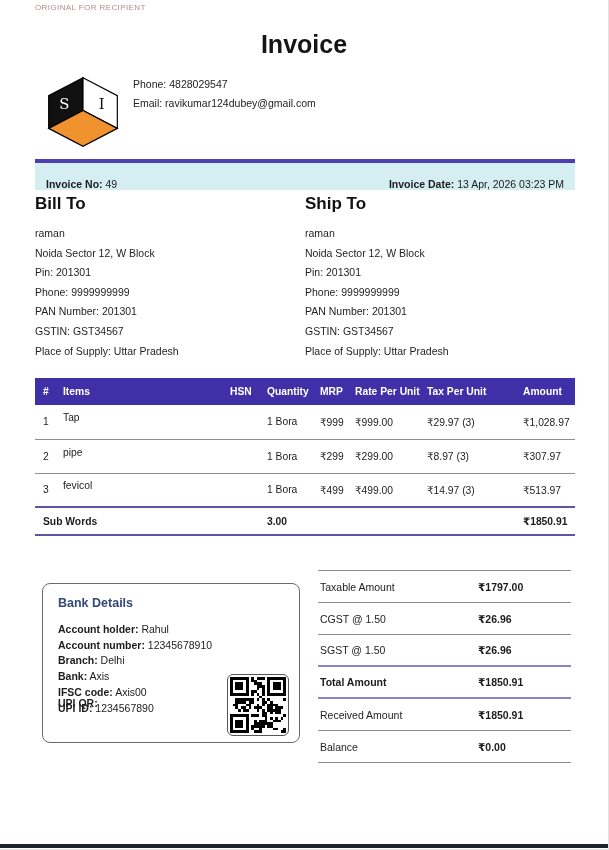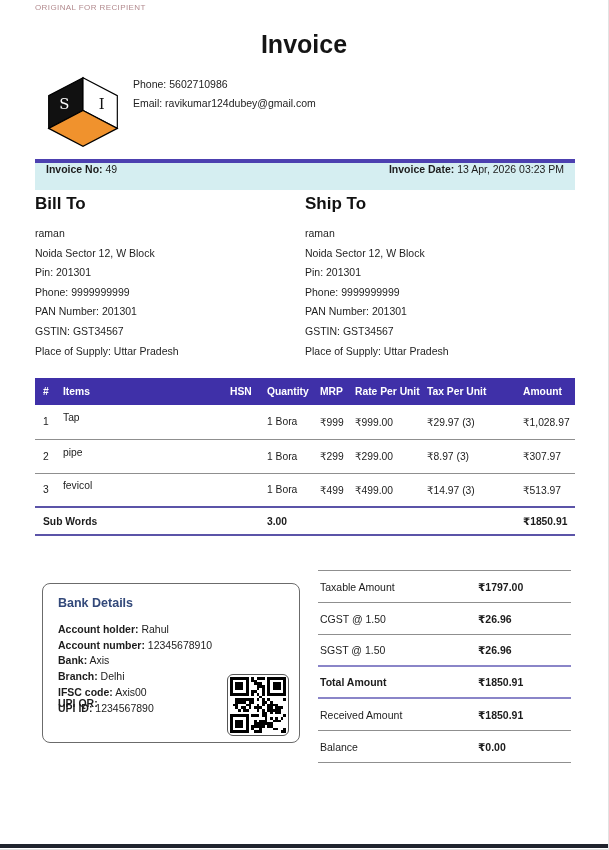--- a/index.html
+++ b/index.html
@@ -13,21 +13,21 @@
   .title { position:absolute; left:0; top:30px; width:100%; text-align:center;
            font-size:25px; font-weight:700; color:#151515; }
 
   .logo { position:absolute; left:44px; top:76px; }
   .biz { position:absolute; left:133px; top:78px; }
   .biz-name { font-size:17px; font-weight:bold; color:var(--brand_name,#4732BE); margin-bottom:9px; }
   .biz-line { font-size:10.5px; color:#222; margin-bottom:7px; }
 
   .meta-bar { position:absolute; left:35px; top:159px; width:540px; height:31px;
               background:var(--meta_bar_bg,#D5EEF1); border-top:4px solid var(--meta_bar_border,#4C40B0);
-              display:flex; justify-content:space-between; align-items:flex-start; padding:0 11px;
+              display:flex; justify-content:space-between; align-items:flex-end; padding:0 11px;
               font-size:10.5px; }
   .meta-bar b { font-weight:bold; }
 
   .party { position:absolute; top:194px; width:262px; }
   .party.bill { left:35px; } .party.ship { left:305px; }
   .party-heading { font-size:17px; font-weight:bold; color:#111; margin-bottom:13px; }
   .party-line { font-size:10.5px; margin-bottom:7.6px; color:#1e1e1e; }
 
   table.items { position:absolute; left:35px; top:378px; width:540px; border-collapse:collapse;
                 table-layout:fixed; }
@@ -79,21 +79,21 @@
     <svg width="78" height="72" viewBox="0 0 100 92">
       <polygon points="50,2 6,25 6,67 50,44" fill="#111" stroke="#000" stroke-width="1.5"></polygon>
       <polygon points="50,2 94,25 94,67 50,44" fill="#fff" stroke="#000" stroke-width="1.5"></polygon>
       <polygon points="50,44 6,67 50,90 94,67" fill="#F0922D" stroke="#000" stroke-width="1.5"></polygon>
       <text x="26" y="42" font-family="DejaVu Serif, serif" font-size="19" fill="#fff" text-anchor="middle">S</text>
       <text x="74" y="42" font-family="DejaVu Serif, serif" font-size="19" fill="#111" text-anchor="middle">I</text>
     </svg>
   </div>
 
   <div class="biz">
-    <div class="biz-line">Phone: 5602710986</div>
+    <div class="biz-line">Phone: 4828029547</div>
     <div class="biz-line">Email: ravikumar124dubey@gmail.com</div>
   </div>
 
   <div class="meta-bar">
     <span><b>Invoice No:</b>&nbsp;<span>49</span></span>
     <span><b>Invoice Date:</b>&nbsp;<span>13 Apr, 2026 03:23 PM</span></span>
   </div>
 
   <div class="party bill">
     <div class="party-heading">Bill To</div>
@@ -177,22 +177,22 @@
         <td colspan="3"></td>
         <td>₹1850.91</td>
       </tr>
     </tbody>
   </table>
 
   <div class="bank-box">
     <div class="bank-heading">Bank Details</div>
     <div class="bank-line"><b>Account holder:</b> <span>Rahul</span></div>
     <div class="bank-line"><b>Account number:</b> <span>12345678910</span></div>
+    <div class="bank-line"><b>Branch:</b> <span>Delhi</span></div>
     <div class="bank-line"><b>Bank:</b> <span>Axis</span></div>
-    <div class="bank-line"><b>Branch:</b> <span>Delhi</span></div>
     <div class="bank-line"><b>IFSC code:</b> <span>Axis00</span></div>
     <div class="bank-line"><b>UPI ID:</b> <span>1234567890</span></div>
     <div class="upi-row">UPI QR:</div>
     <div class="qr-wrap"><svg width="56" height="56" viewBox="0 0 21 21" shape-rendering="crispEdges" fill="#000">
           <rect x="0" y="0" width="1" height="1"></rect>
           <rect x="1" y="0" width="1" height="1"></rect>
           <rect x="2" y="0" width="1" height="1"></rect>
           <rect x="3" y="0" width="1" height="1"></rect>
           <rect x="4" y="0" width="1" height="1"></rect>
           <rect x="5" y="0" width="1" height="1"></rect>

